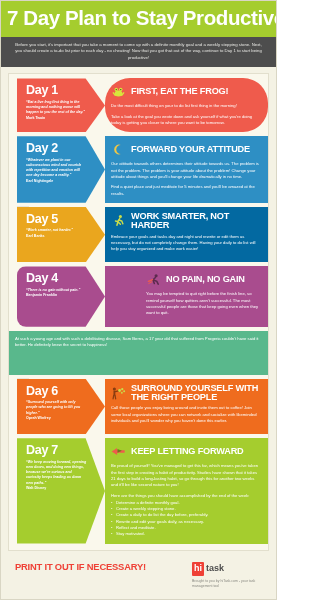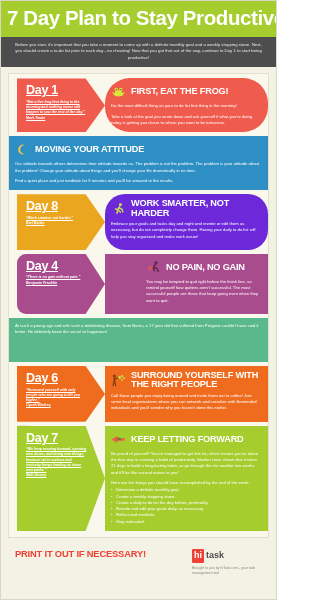--- a/index.html
+++ b/index.html
@@ -71,21 +71,20 @@
     flex:0 0 96px;
     padding-left:8px;
   }
   .tab {
     position:relative;
     width:88px;
     min-height:100%;
     padding:6px 18px 6px 9px;
     color:#ffffff;
     clip-path: polygon(0 0, 78% 0, 100% 50%, 78% 100%, 0 100%);
-    text-decoration: underline;
   }
   .tab::after {
     content:"";
     position:absolute;
     left:0; top:-3px;
     width:12px; height:3px;
     background:rgba(0,0,0,0.28);
   }
   .tab-label {
     font-size:12.5px;
@@ -237,42 +236,49 @@
                     <path d="M2 12 L5 16 M18 12 L15 16" stroke="#d8e63c" stroke-width="2" stroke-linecap="round"></path>
                   </svg>
                 </span>
                 <div class="panel-title">FIRST, EAT THE FROG!</div>
               </div>
               <div class="panel-sub">Do the most difficult thing on your to do list first thing in the morning!</div>
               <div class="panel-body">Take a look at the goal you wrote down and ask yourself if what you're doing today is getting you closer to where you want to be tomorrow.</div>
             </div>
           </div>
           <div class="day-row">
+            <div class="tab-wrap">
+              <div class="tab" style="background: rgb(46, 143, 196);">
+                <div class="tab-label">Day 2</div>
+                <div class="tab-quote">“Whatever we plant in our subconscious mind and nourish with repetition and emotion will one day become a reality.”</div>
+                <div class="tab-author">Earl Nightingale</div>
+              </div>
+            </div>
             <div class="panel" style="background: rgb(46, 143, 196);">
               <div class="panel-head">
                 <span class="panel-icon">
                   <svg viewBox="0 0 20 20" width="13" height="13">
                     <path d="M13.5 3 A7.5 7.5 0 1 0 13.5 17 A6 6 0 0 1 13.5 3 Z" fill="#f4c842"></path>
                   </svg>
                 </span>
-                <div class="panel-title">MOVING YOUR ATTITUDE</div>
+                <div class="panel-title">FORWARD YOUR ATTITUDE</div>
               </div>
               <div class="panel-sub">Our attitude towards others determines their attitude towards us. The problem is not the problem. The problem is your attitude about the problem! Change your attitude about things and you'll change your life dramatically in no time.</div>
               <div class="panel-body">Find a quiet place and just meditate for 5 minutes and you'll be amazed at the results.</div>
             </div>
           </div>
           <div class="day-row">
             <div class="tab-wrap">
               <div class="tab" style="background: rgb(234, 166, 30);">
-                <div class="tab-label">Day 8</div>
+                <div class="tab-label">Day 5</div>
                 <div class="tab-quote">“Work smarter, not harder.”</div>
                 <div class="tab-author">Earl Banks</div>
               </div>
             </div>
-            <div class="panel" style="background: #6d28d9; border-radius: 20px;">
+            <div class="panel" style="background: #0369a1;">
               <div class="panel-head">
                 <span class="panel-icon">
                   <svg viewBox="0 0 20 20" width="14" height="14">
                     <circle cx="12" cy="3.5" r="2.2" fill="#c9dd4a"></circle>
                     <path d="M11 6.5 L8 11 L5 10" stroke="#c9dd4a" stroke-width="2.1" fill="none" stroke-linecap="round"></path>
                     <path d="M10 8.5 L14 10 L15.5 14" stroke="#c9dd4a" stroke-width="2.1" fill="none" stroke-linecap="round"></path>
                     <path d="M8.5 11 L7 16 M8.5 11 L12 14.5" stroke="#c9dd4a" stroke-width="2.1" fill="none" stroke-linecap="round"></path>
                   </svg>
                 </span>
                 <div class="panel-title">WORK SMARTER, NOT HARDER</div>

